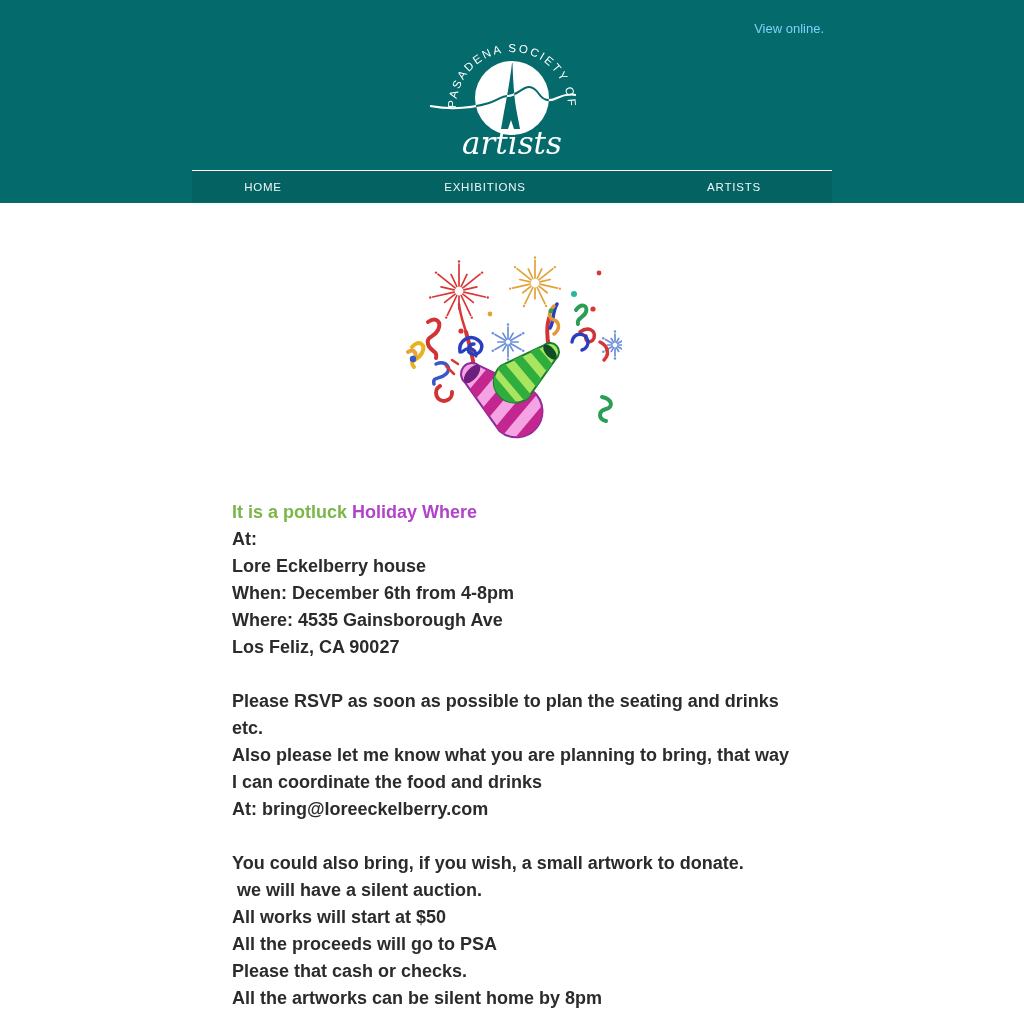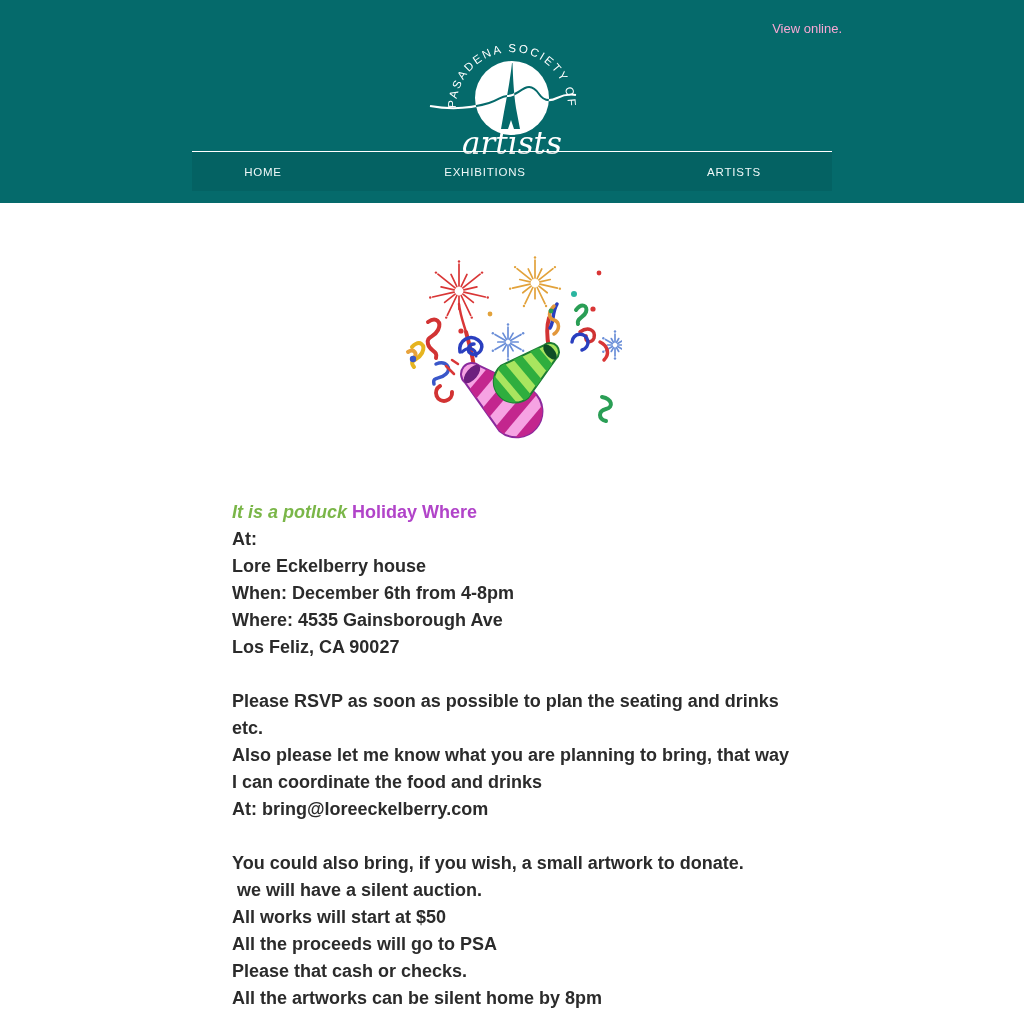--- a/index.html
+++ b/index.html
@@ -8,35 +8,35 @@
     --magenta:#b144c9;
     --text:#2b2b2b;
   }
   *{box-sizing:border-box;}
   html,body{margin:0;padding:0;background:#ffffff;}
   body{font-family:"Liberation Sans",sans-serif;}
   .page{width:1024px;height:1024px;position:relative;background:#fff;overflow:hidden;margin:0 auto;}
 
   
   .header{position:relative;width:100%;height:203px;background:var(--teal);}
-  .view-online{position:absolute;top:21px;right:182px;color:#f9a8d4;font-size:13px;text-decoration:none;cursor:pointer;}
+  .view-online{position:absolute;top:21px;right:200px;color:#7dd3fc;font-size:13px;text-decoration:none;cursor:pointer;}
   .logo-wrap{position:absolute;top:30px;left:50%;transform:translateX(-50%);width:170px;height:135px;}
   .logo-wrap svg{display:block;}
-  .main-nav{position:absolute;left:192px;bottom:12px;width:640px;height:40px;border-top:1px solid #ffffff;display:flex;align-items:center;background:rgba(0,25,25,0.10);}
+  .main-nav{position:absolute;left:192px;bottom:1px;width:640px;height:32px;border-top:1px solid #ffffff;display:flex;align-items:center;background:rgba(0,25,25,0.10);}
   .main-nav a{color:#eff8f8;font-size:11.5px;letter-spacing:.8px;text-decoration:none;text-align:center;display:block;cursor:pointer;}
   .nav-home{flex:0 0 142px;}
   .nav-exhibitions{flex:0 0 302px;}
   .nav-artists{flex:0 0 196px;}
 
   
   .party-wrap{width:220px;height:195px;margin:49px auto 0;}
   .content{width:640px;margin:52px auto 0;padding:0 40px 28px 40px;}
   .line{font-size:18px;font-weight:bold;color:var(--text);line-height:27px;white-space:pre-wrap;}
   .intro{margin:0;}
-  .intro .green{color:var(--green);font-style:italic;}
+  .intro .green{color:var(--green);}
   .intro .magenta{color:var(--magenta);}
   .para{margin:0;}
   .para + .para{margin-top:27px;}
 </style>
 </head>
 <body>
 
 <div class="page">
 
   <header class="header">

